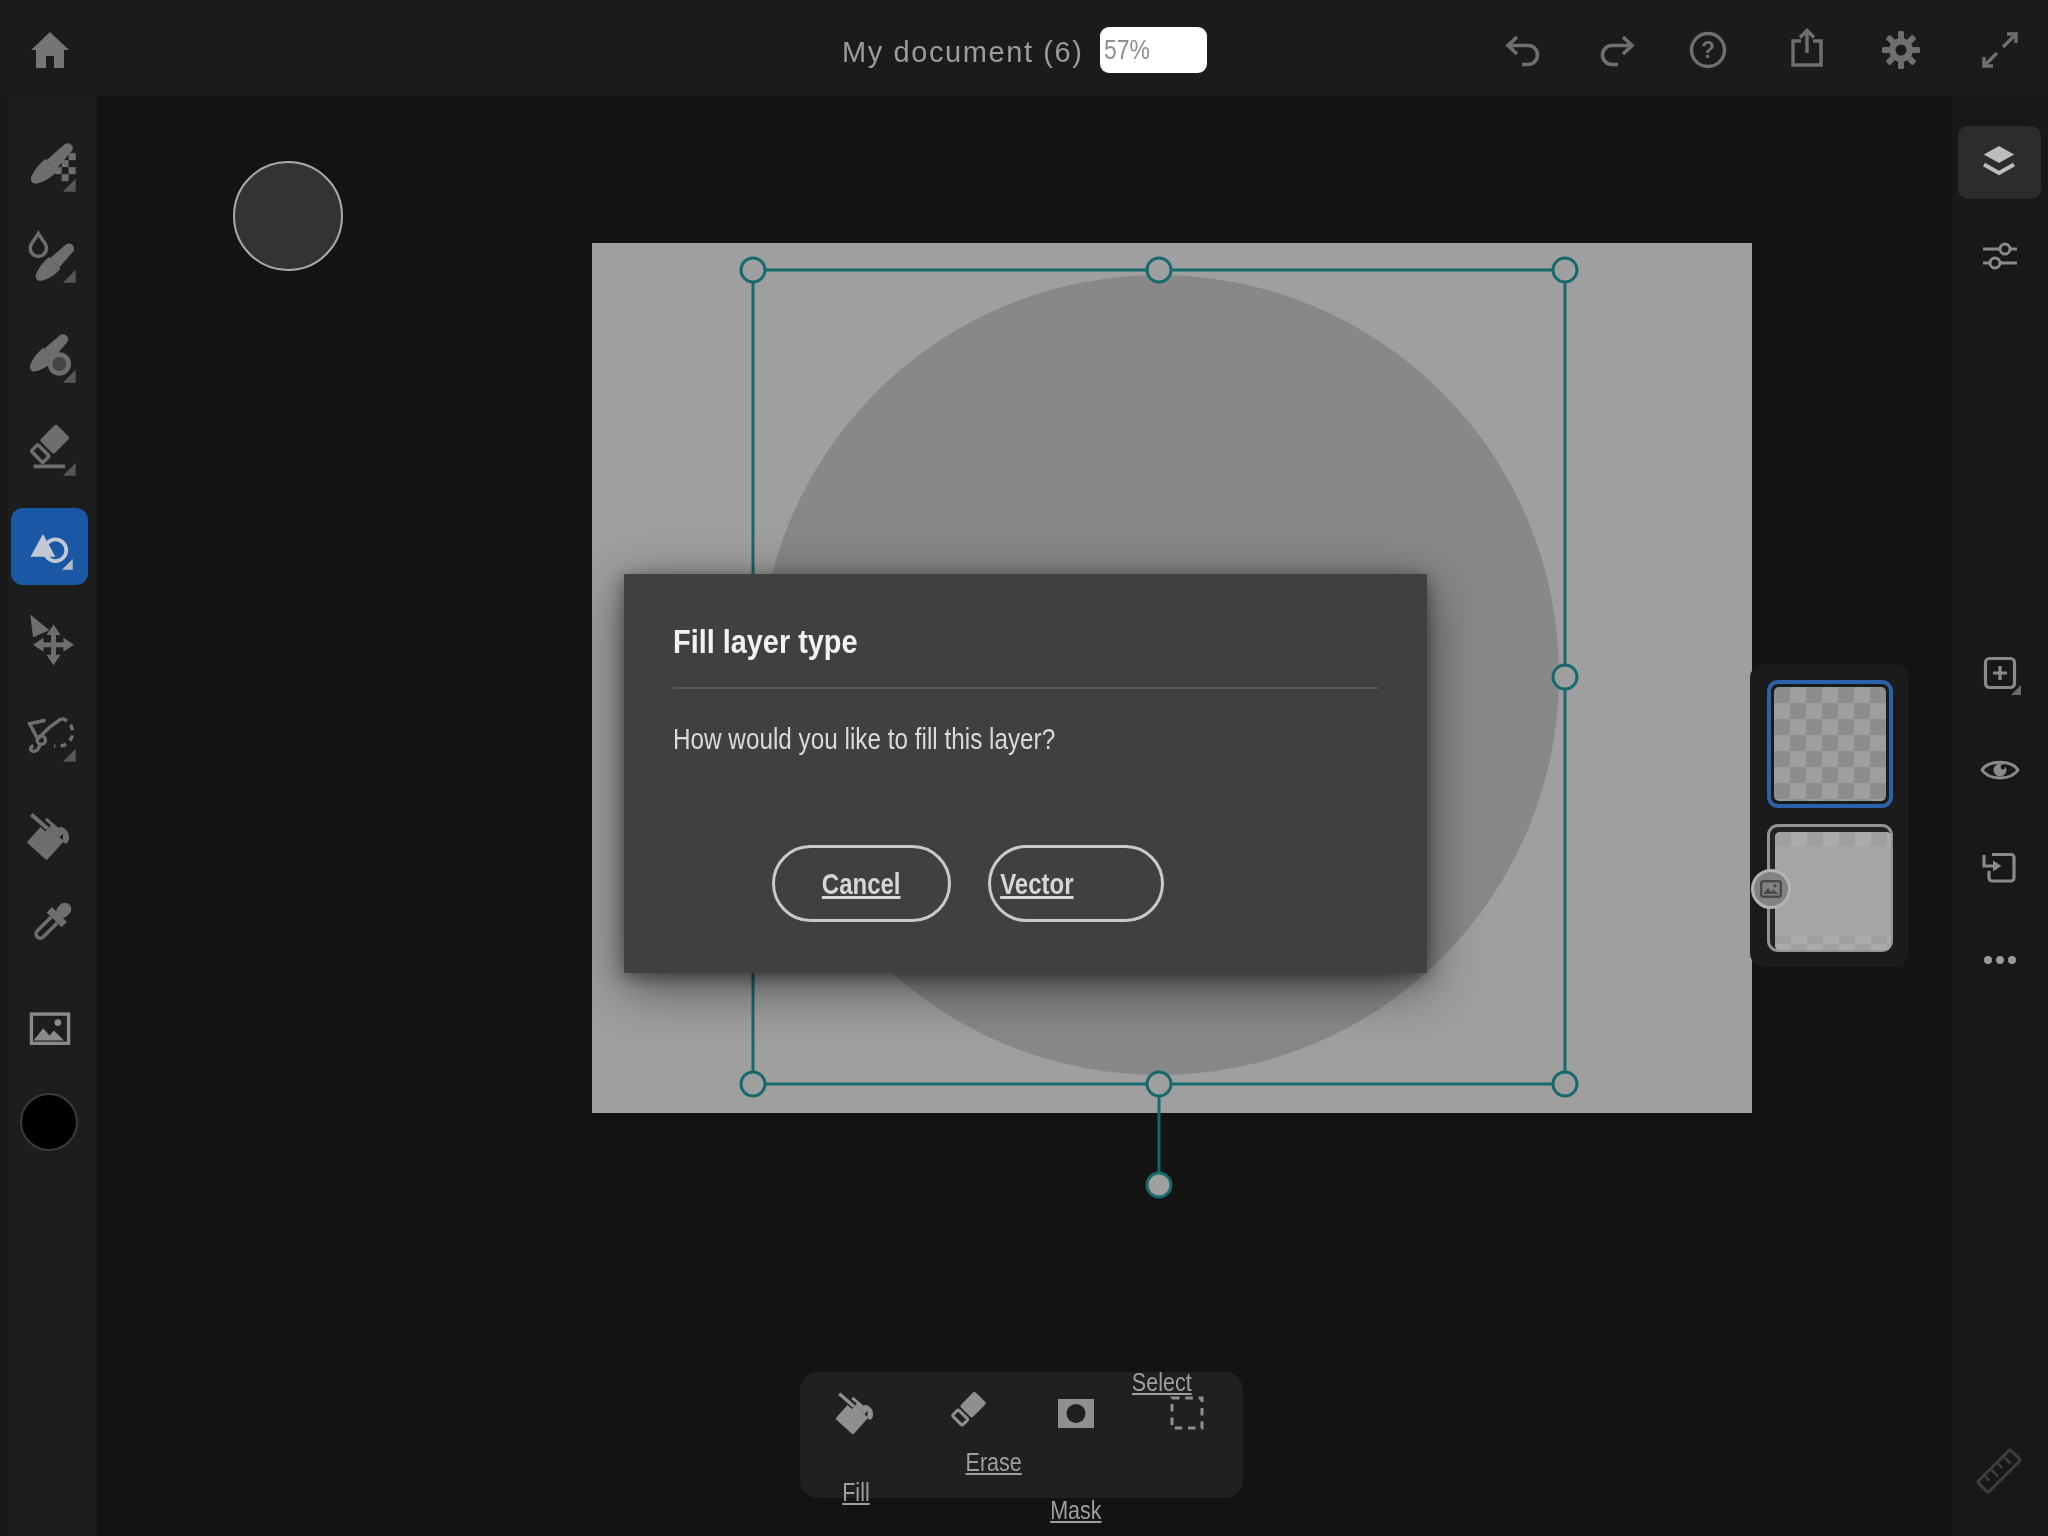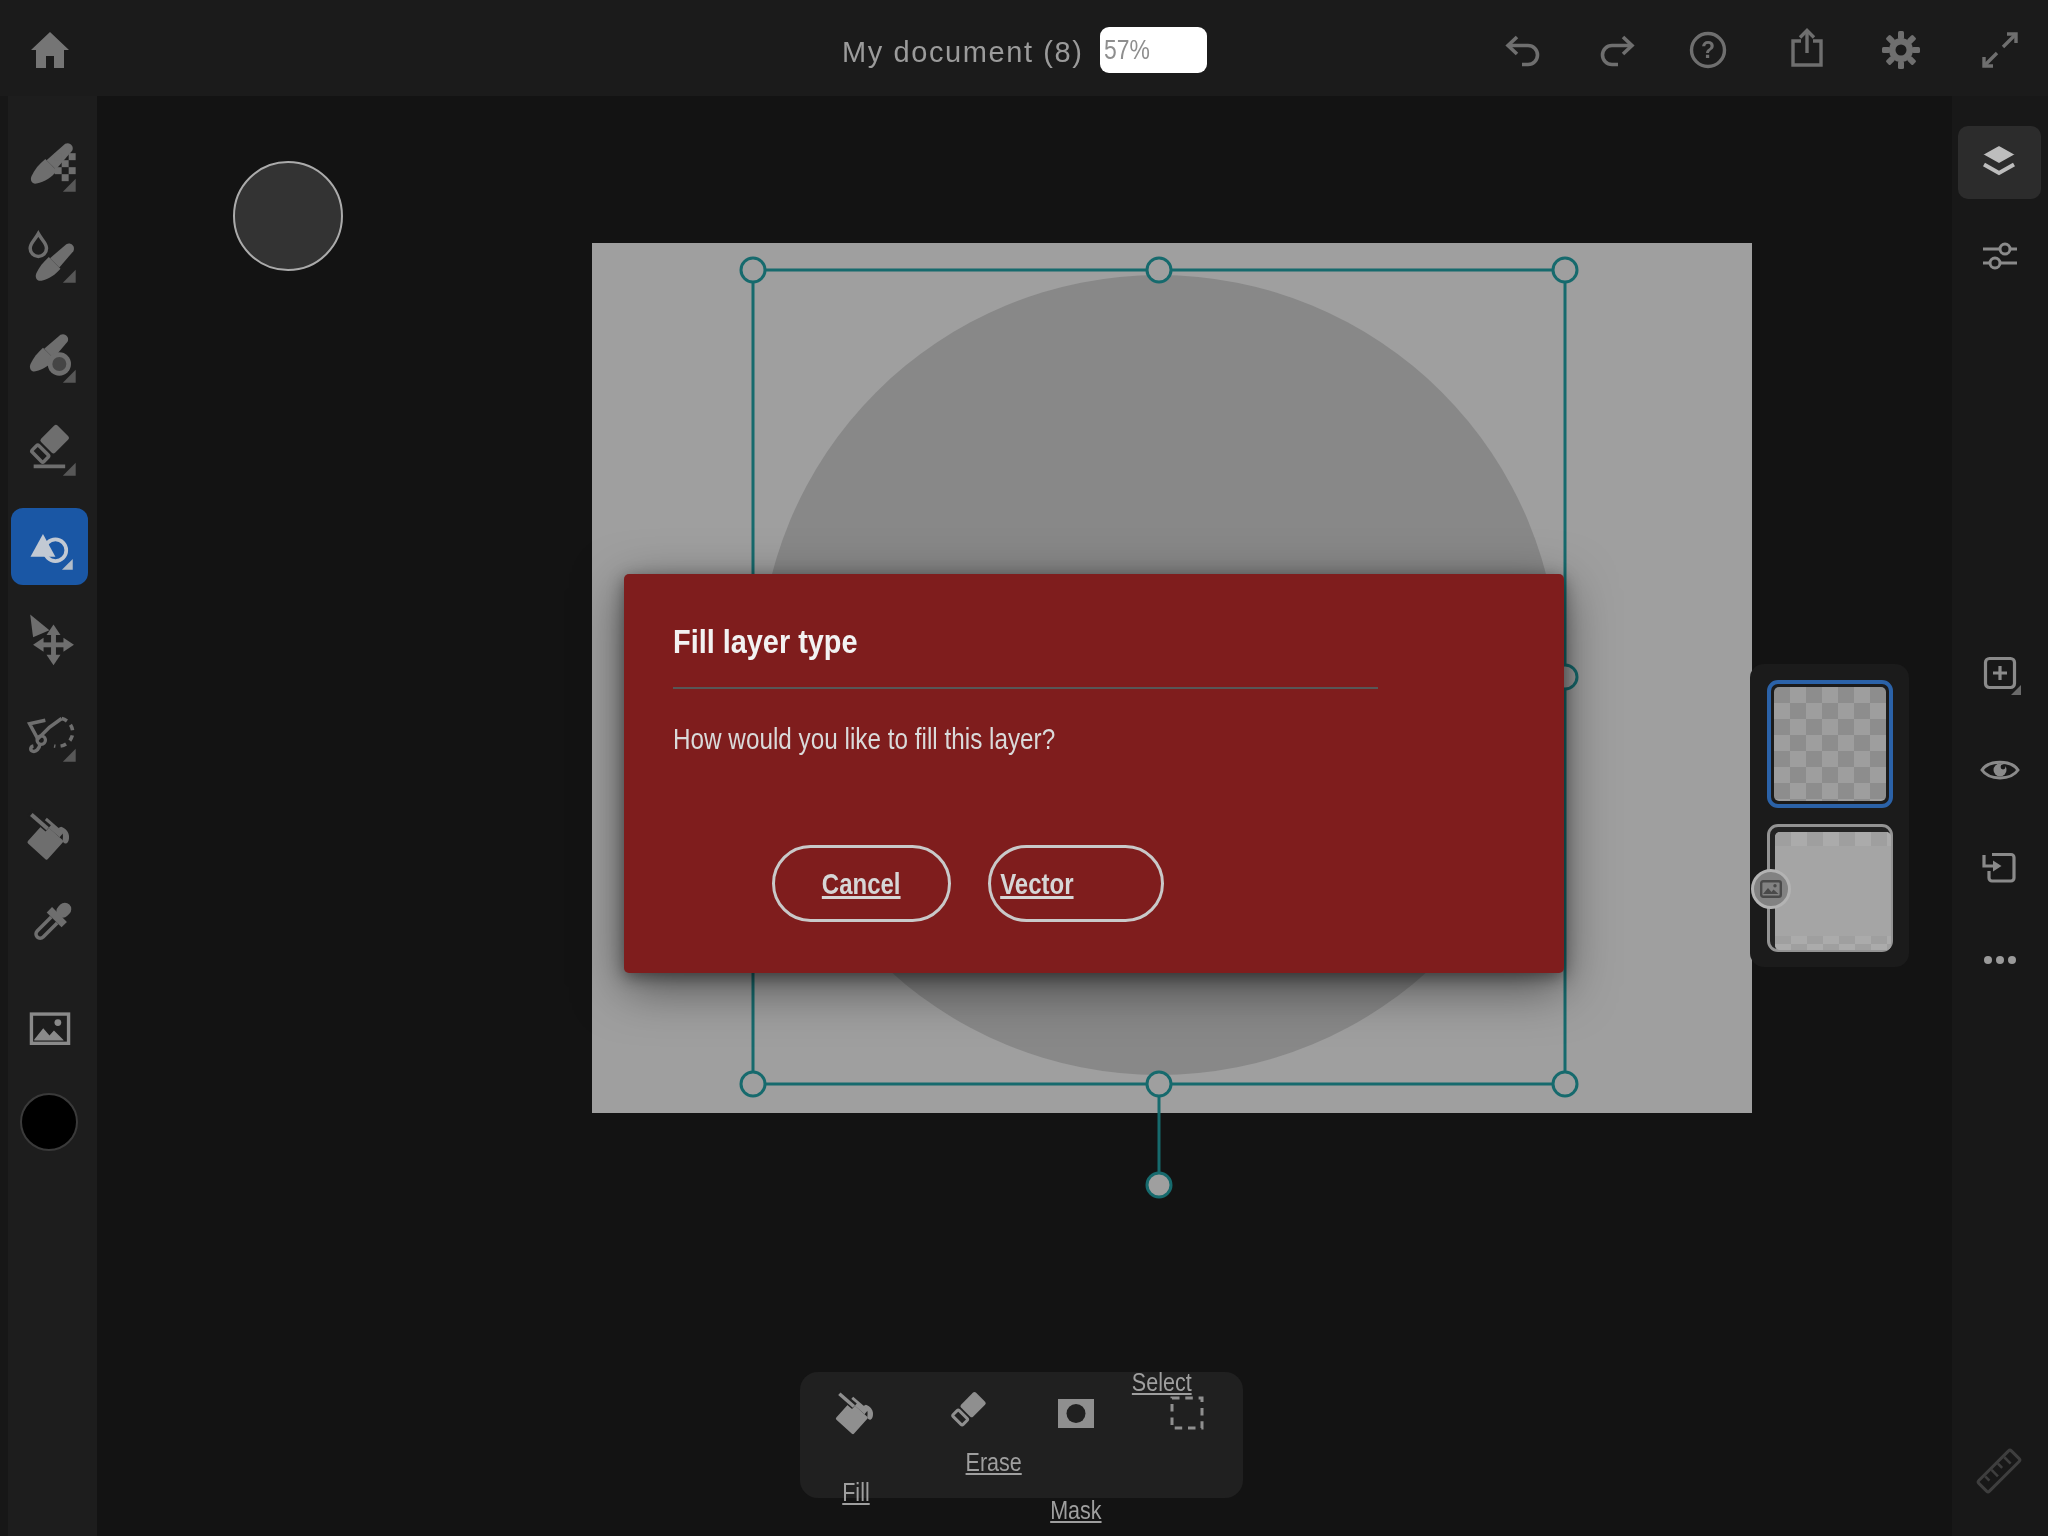--- a/index.html
+++ b/index.html
@@ -32,21 +32,21 @@
     <circle cx="1565" cy="1084" r="12"></circle>
     <circle cx="1159" cy="1185" r="12"></circle>
   </g>
 </svg>
 
 <div class="abs" style="left:0; top:0; width:2048px; height:96px; background:#1b1b1b;">
   <svg class="abs" style="left:29px; top:28px;" width="42" height="42" viewBox="0 0 42 42">
     <path d="M21 4 L40 22 L35 22 L35 40 L25 40 L25 28 L17 28 L17 40 L7 40 L7 22 L2 22 Z" fill="#757575"></path>
   </svg>
   <div class="abs" style="left:842px; top:52px; height:0; overflow:visible;">
-    <span class="sx" style="transform:translateY(-50%); font-size:29px; letter-spacing:1.6px; color:#9b9b9b;">My document (8)</span>
+    <span class="sx" style="transform:translateY(-50%); font-size:29px; letter-spacing:1.6px; color:#9b9b9b;">My document (6)</span>
   </div>
   <div class="abs" style="left:1100px; top:27px; width:107px; height:46px; background:#ffffff; border-radius:9px; text-align:left; line-height:46px;">
     <span class="sx" style="transform:scaleX(0.85); transform-origin:center; font-size:27px; color:#8e8e8e;">57%</span>
   </div>
 
   <svg class="abs" style="left:1501px; top:28px;" width="44" height="44" viewBox="0 0 44 44">
     <g stroke="#6f6f6f" stroke-width="3.6" fill="none">
       <path d="M16 9 L7 17.5 L16 26"></path>
       <path d="M7 17.5 H27 a9.5 9.5 0 0 1 0 19 h-6"></path>
     </g>
@@ -314,21 +314,21 @@
   <span style="font-size:25px; color:#9f9f9f; text-decoration:underline; display:inline-block; transform:scaleX(0.86);">Mask</span>
 </div>
 
 <svg class="abs" style="left:1164px; top:1390px;" width="46" height="46" viewBox="0 0 46 46">
   <rect x="8" y="8" width="30" height="30" stroke="#8f8f8f" stroke-width="3" fill="none" stroke-dasharray="7.5 5.8"></rect>
 </svg>
 <div class="abs" style="left:1127px; top:1368px; width:120px; ">
   <span style="font-size:25px; color:#9f9f9f; text-decoration:underline; display:inline-block; transform:scaleX(0.86);">Select</span>
 </div>
 
-<div class="abs" style="left:624px; top:574px; width:940px; height:399px; background:#7f1d1d; border-radius:5px; box-shadow:0 14px 50px rgba(0,0,0,.5), 0 4px 16px rgba(0,0,0,.4);">
+<div class="abs" style="left:624px; top:574px; width:803px; height:399px; background:#404040; border-radius:0; box-shadow:0 14px 50px rgba(0,0,0,.5), 0 4px 16px rgba(0,0,0,.4);">
   <div class="abs" style="left:49px; top:49px; height:0; overflow:visible;">
     <span class="sx" style="transform:scaleX(0.875); font-size:33px; font-weight:bold; color:#f2f2f2; transform-origin:left top;">Fill layer type</span>
   </div>
   <div class="abs" style="left:49px; top:113px; width:705px; height:2px; background:#575757;"></div>
   <div class="abs" style="left:49px; top:148px; height:0; overflow:visible;">
     <span class="sx" style="transform:scaleX(0.81); font-size:30px; color:#dadada; transform-origin:left top;">How would you like to fill this layer?</span>
   </div>
   <div class="abs" style="left:148px; top:271px; width:179px; height:77px; border:3px solid #c9c9c9; border-radius:40px; text-align:center; line-height:71px;">
     <span class="sx" style="transform:scaleX(0.8); transform-origin:center; font-size:30px; font-weight:bold; color:#d6d6d6; text-decoration:underline;">Cancel</span>
   </div>

